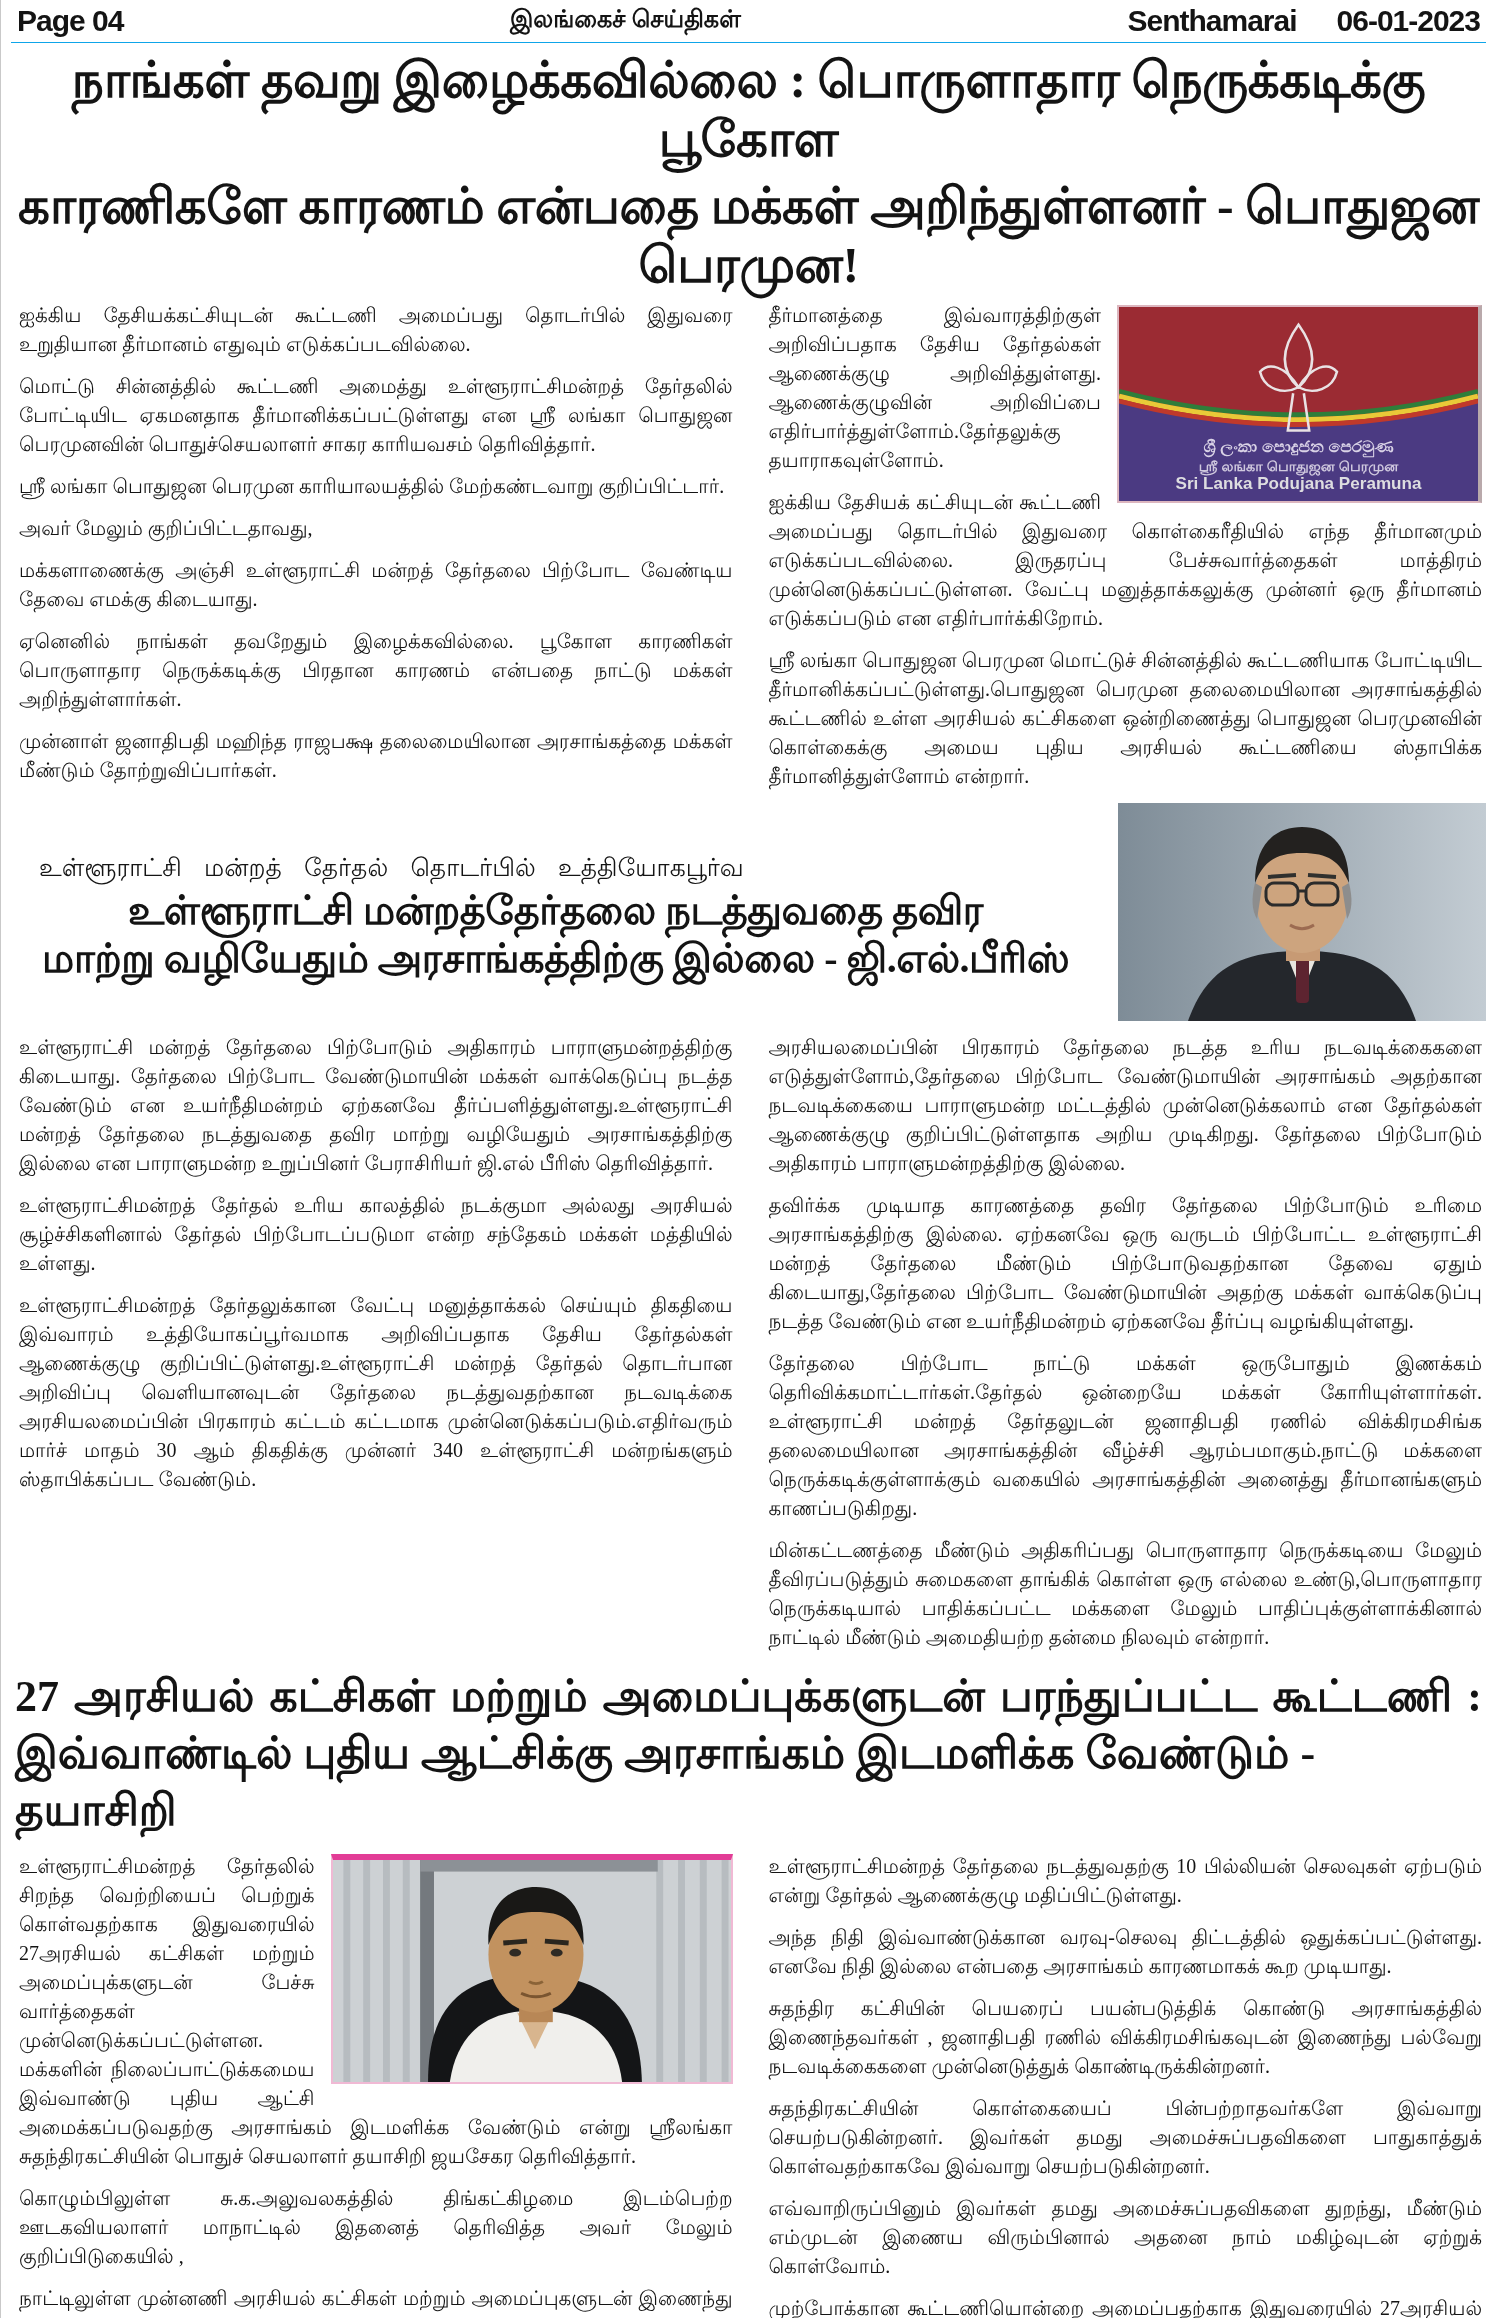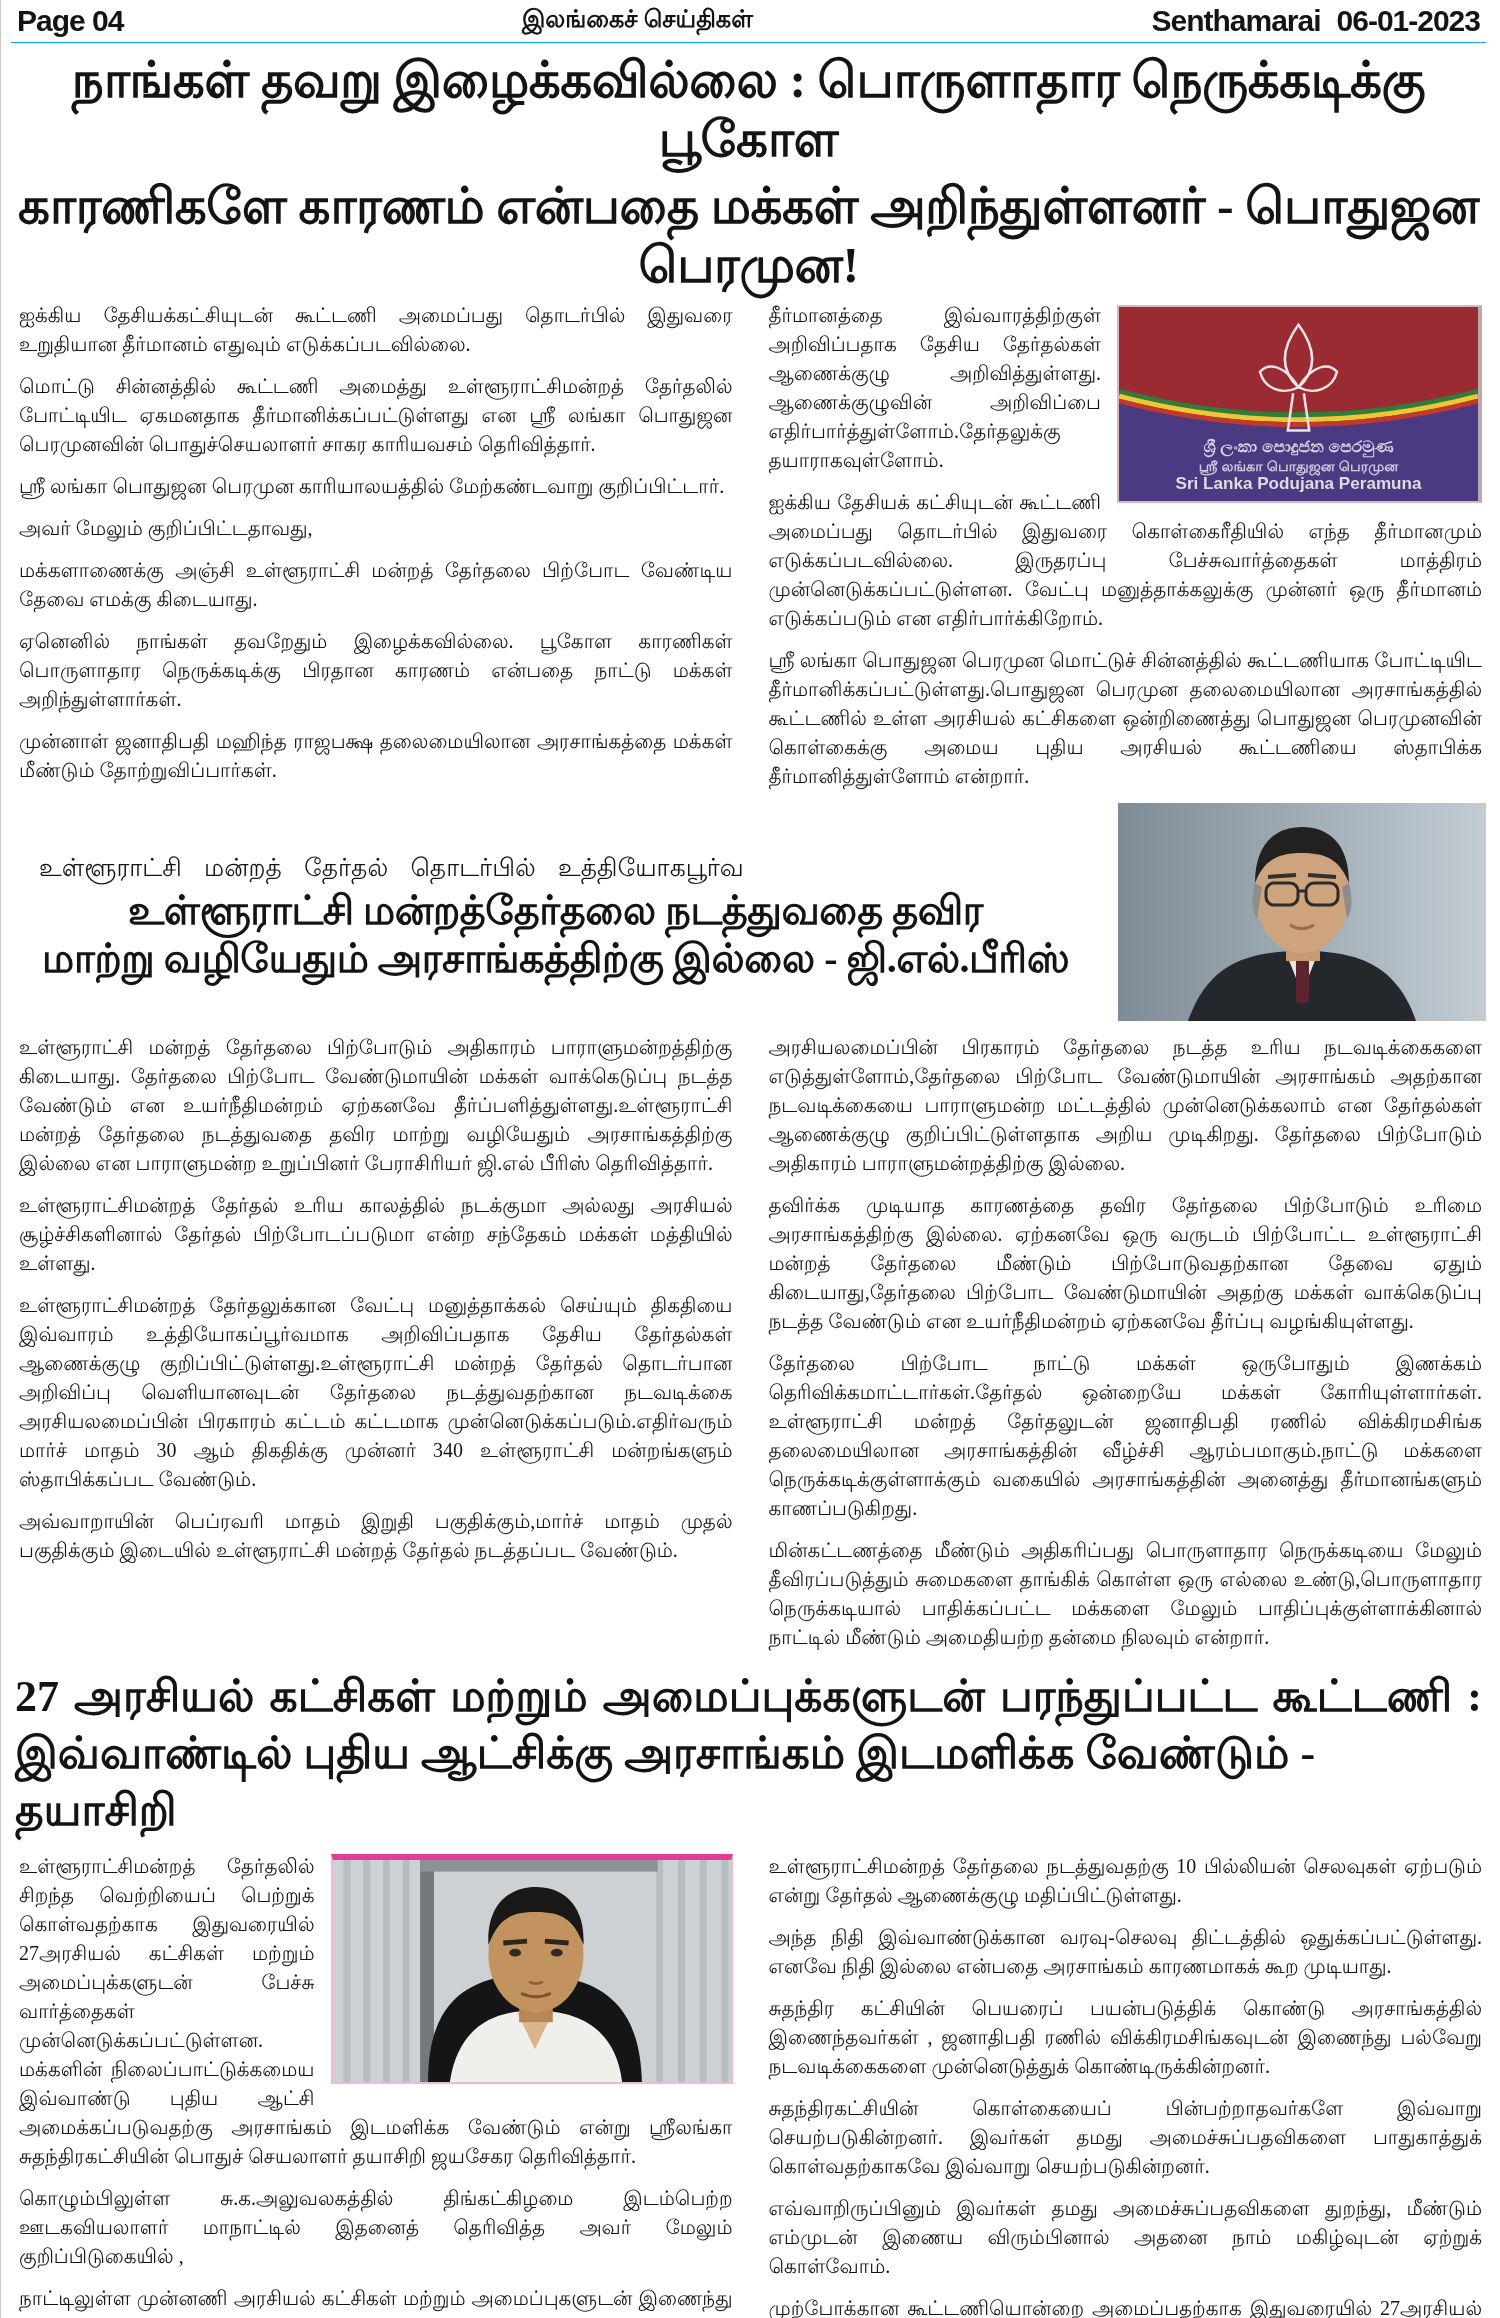--- a/index.html
+++ b/index.html
@@ -4,21 +4,21 @@
 <style>
   html,body{margin:0;padding:0;background:#ffffff;}
   body{font-family:"Liberation Serif","DejaVu Serif",serif;color:#141414;}
   .page{width:1500px;min-height:2318px;margin:0 auto;background:#fff;box-sizing:border-box;
         border-left:1px solid #c9c9c9;padding:0 14px 30px 10px;}
   
   .masthead{display:flex;align-items:center;justify-content:space-between;
             height:42px;border-bottom:1px solid #0ea5e9;padding:0 6px;}
   .masthead .latin{font-family:"Liberation Sans","DejaVu Sans",sans-serif;font-weight:700;font-size:30px;letter-spacing:-1px;}
   .masthead .mid{font-size:24px;font-weight:600;}
-  .masthead .right{display:flex;gap:16px;}
+  .masthead .right{display:flex;gap:40px;}
   
   .hl{font-weight:800;text-align:center;line-height:1.18;letter-spacing:-0.5px;}
   .hl1{font-size:50px;margin-top:8px;}
   .hl2{font-size:40px;}
   .kicker{font-size:25px;margin:10px 4px 2px 28px;word-spacing:16px;}
   .hl3{font-size:44px;font-weight:800;line-height:1.3;margin:16px 4px 6px 4px;}
   .hl3 .l1{text-align:justify;text-align-last:justify;}
   .hl3 .l2{text-align:left;}
   
   .cols{display:flex;gap:36px;padding:6px 4px 0 8px;}
@@ -132,21 +132,20 @@
         </svg>
       </div>
     </div>
 
     <div class="cols">
       <div class="col">
         <div>
             <p class="para">உள்ளூராட்சி மன்றத் தேர்தலை பிற்போடும் அதிகாரம் பாராளுமன்றத்திற்கு கிடையாது. தேர்தலை பிற்போட வேண்டுமாயின் மக்கள் வாக்கெடுப்பு நடத்த வேண்டும் என உயர்நீதிமன்றம் ஏற்கனவே தீர்ப்பளித்துள்ளது.உள்ளூராட்சி மன்றத் தேர்தலை நடத்துவதை தவிர மாற்று வழியேதும் அரசாங்கத்திற்கு இல்லை என பாராளுமன்ற உறுப்பினர் பேராசிரியர் ஜி.எல் பீரிஸ் தெரிவித்தார்.</p>
             <p class="para">உள்ளூராட்சிமன்றத் தேர்தல் உரிய காலத்தில் நடக்குமா அல்லது அரசியல் சூழ்ச்சிகளினால் தேர்தல் பிற்போடப்படுமா என்ற சந்தேகம் மக்கள் மத்தியில் உள்ளது.</p>
             <p class="para">உள்ளூராட்சிமன்றத் தேர்தலுக்கான வேட்பு மனுத்தாக்கல் செய்யும் திகதியை இவ்வாரம் உத்தியோகப்பூர்வமாக அறிவிப்பதாக தேசிய தேர்தல்கள் ஆணைக்குழு குறிப்பிட்டுள்ளது.உள்ளூராட்சி மன்றத் தேர்தல் தொடர்பான அறிவிப்பு வெளியானவுடன் தேர்தலை நடத்துவதற்கான நடவடிக்கை அரசியலமைப்பின் பிரகாரம் கட்டம் கட்டமாக முன்னெடுக்கப்படும்.எதிர்வரும் மார்ச் மாதம் 30 ஆம் திகதிக்கு முன்னர் 340 உள்ளூராட்சி மன்றங்களும் ஸ்தாபிக்கப்பட வேண்டும்.</p>
-            <p class="para">அவ்வாறாயின் பெப்ரவரி மாதம் இறுதி பகுதிக்கும்,மார்ச் மாதம் முதல் பகுதிக்கும் இடையில் உள்ளூராட்சி மன்றத் தேர்தல் நடத்தப்பட வேண்டும்.</p>
           </div>
       </div>
       <div class="col">
         <div>
             <p class="para">அரசியலமைப்பின் பிரகாரம் தேர்தலை நடத்த உரிய நடவடிக்கைகளை எடுத்துள்ளோம்,தேர்தலை பிற்போட வேண்டுமாயின் அரசாங்கம் அதற்கான நடவடிக்கையை பாராளுமன்ற மட்டத்தில் முன்னெடுக்கலாம் என தேர்தல்கள் ஆணைக்குழு குறிப்பிட்டுள்ளதாக அறிய முடிகிறது. தேர்தலை பிற்போடும் அதிகாரம் பாராளுமன்றத்திற்கு இல்லை.</p>
             <p class="para">தவிர்க்க முடியாத காரணத்தை தவிர தேர்தலை பிற்போடும் உரிமை அரசாங்கத்திற்கு இல்லை. ஏற்கனவே ஒரு வருடம் பிற்போட்ட உள்ளூராட்சி மன்றத் தேர்தலை மீண்டும் பிற்போடுவதற்கான தேவை ஏதும் கிடையாது,தேர்தலை பிற்போட வேண்டுமாயின் அதற்கு மக்கள் வாக்கெடுப்பு நடத்த வேண்டும் என உயர்நீதிமன்றம் ஏற்கனவே தீர்ப்பு வழங்கியுள்ளது.</p>
             <p class="para">தேர்தலை பிற்போட நாட்டு மக்கள் ஒருபோதும் இணக்கம் தெரிவிக்கமாட்டார்கள்.தேர்தல் ஒன்றையே மக்கள் கோரியுள்ளார்கள். உள்ளூராட்சி மன்றத் தேர்தலுடன் ஜனாதிபதி ரணில் விக்கிரமசிங்க தலைமையிலான அரசாங்கத்தின் வீழ்ச்சி ஆரம்பமாகும்.நாட்டு மக்களை நெருக்கடிக்குள்ளாக்கும் வகையில் அரசாங்கத்தின் அனைத்து தீர்மானங்களும் காணப்படுகிறது.</p>
             <p class="para">மின்கட்டணத்தை மீண்டும் அதிகரிப்பது பொருளாதார நெருக்கடியை மேலும் தீவிரப்படுத்தும் சுமைகளை தாங்கிக் கொள்ள ஒரு எல்லை உண்டு,பொருளாதார நெருக்கடியால் பாதிக்கப்பட்ட மக்களை மேலும் பாதிப்புக்குள்ளாக்கினால் நாட்டில் மீண்டும் அமைதியற்ற தன்மை நிலவும் என்றார்.</p>
           </div>
       </div>

